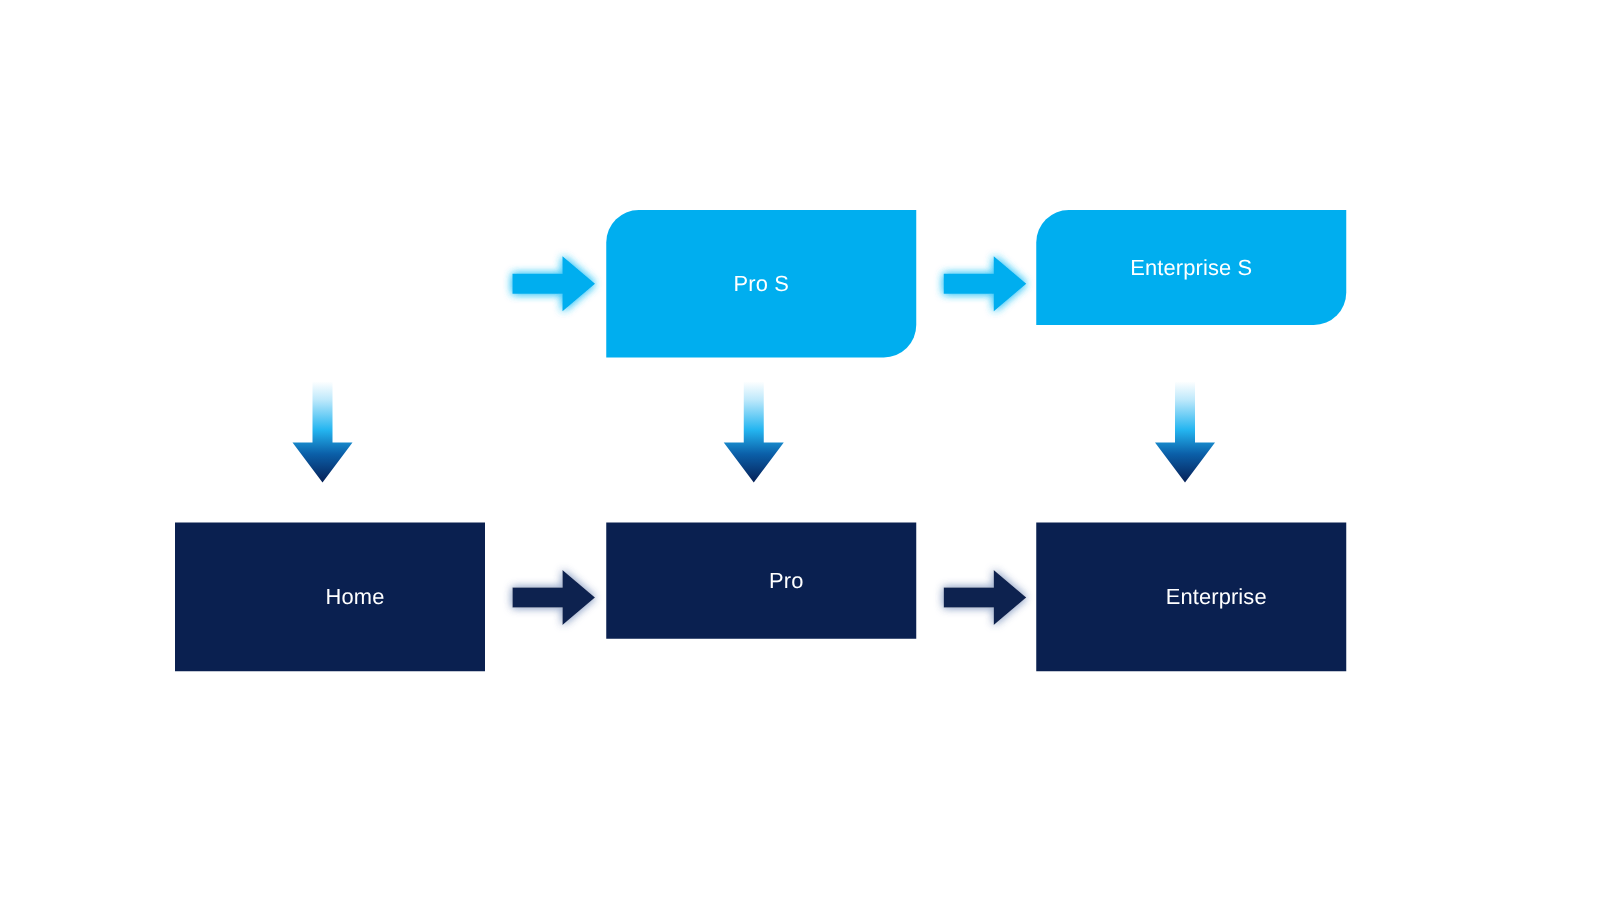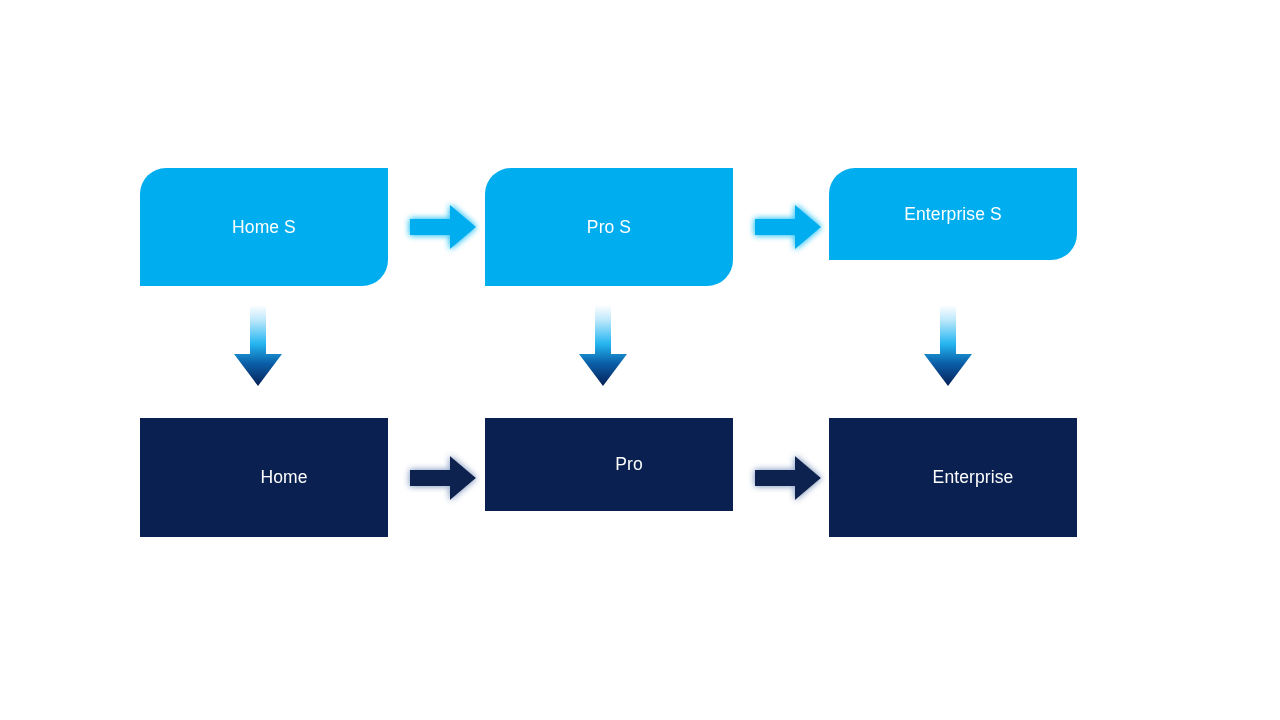--- a/index.html
+++ b/index.html
@@ -72,23 +72,20 @@
     display: block;
     width: 100%;
     height: 100%;
   }
 </style>
 </head>
 <body>
 
 <div id="stage">
 
-  <div class="node service" style="left:140px; top:168px; width:248px; height:118px;">
-    <span>Home S</span>
-  </div>
 
   <div class="node service" style="left:485px; top:168px; width:248px; height:118px;text-align:center;">
     <span>Pro S</span>
   </div>
 
   <div class="node service" style="left:829px; top:168px; width:248px; height:92px;">
     <span>Enterprise S</span>
   </div>
 
   <div class="h-arrow" style="left:406px; top:198px;">

